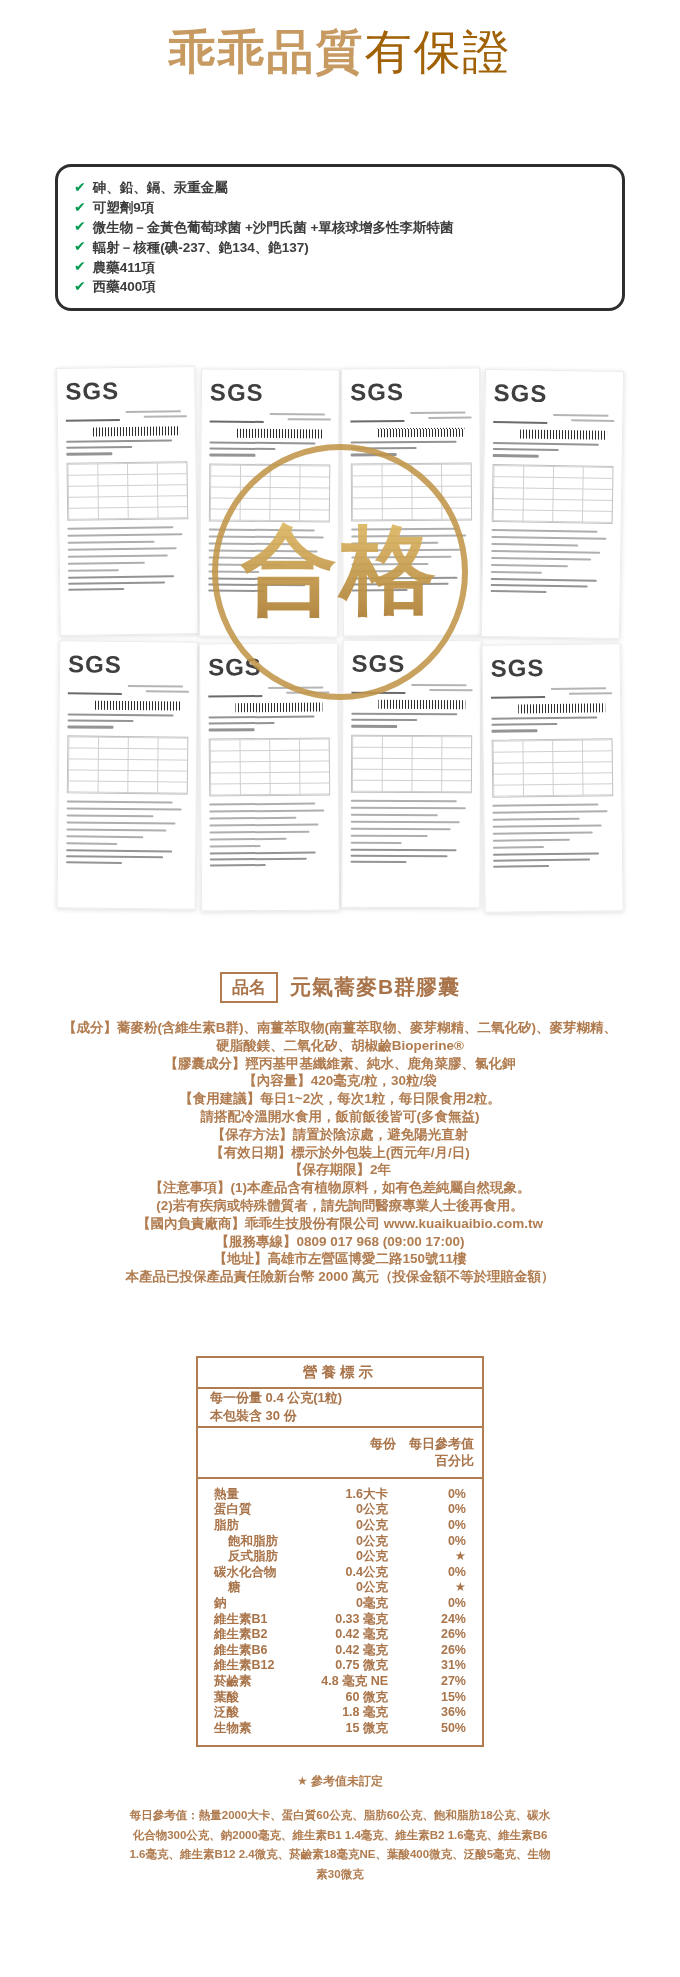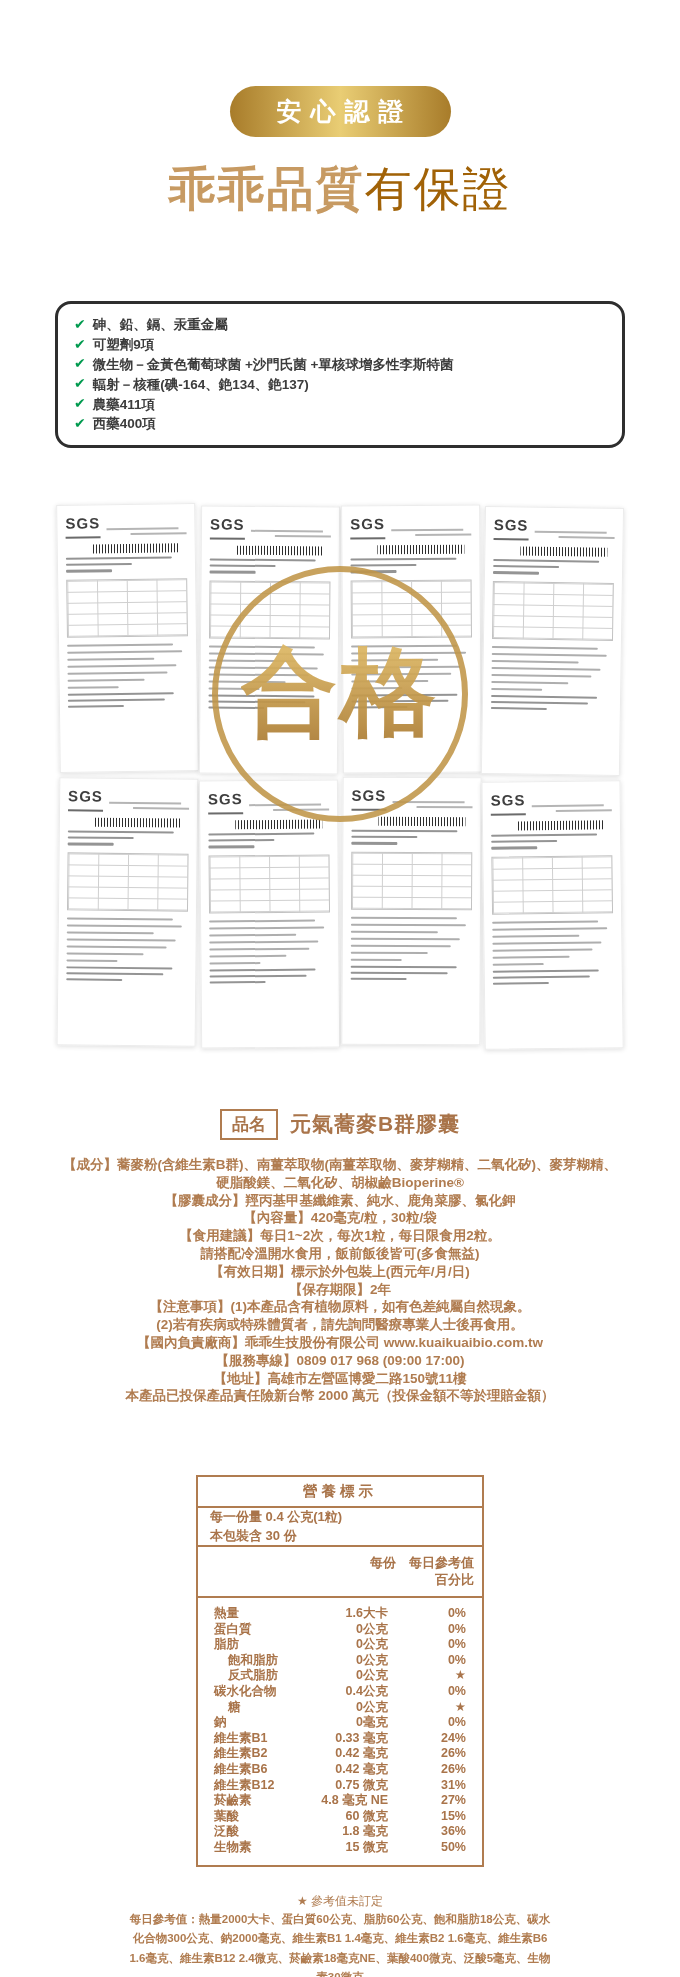--- a/index.html
+++ b/index.html
@@ -31,40 +31,40 @@
     height:268px;padding:9px 8px;box-sizing:border-box;overflow:hidden;}
   .cert:nth-child(1){transform:rotate(-.8deg);}
   .cert:nth-child(2){transform:rotate(.5deg) translateY(2px);}
   .cert:nth-child(3){transform:rotate(-.4deg) translateY(1px);}
   .cert:nth-child(4){transform:rotate(.9deg) translateY(3px);}
   .cert:nth-child(5){transform:rotate(.6deg) translateY(3px);}
   .cert:nth-child(6){transform:rotate(-.5deg) translateY(5px);}
   .cert:nth-child(7){transform:rotate(.3deg) translateY(2px);}
   .cert:nth-child(8){transform:rotate(-.7deg) translateY(6px);}
   .c-head{display:flex;align-items:flex-end;gap:6px;margin-bottom:6px;}
-  .sgs{font-size:15px;font-weight:800;color:#3f3f3f;letter-spacing:1px;border-bottom:2px solid #6b6b6b;padding-bottom:5px;}
+  .sgs{font-size:24px;font-weight:800;color:#3f3f3f;letter-spacing:1px;border-bottom:2px solid #6b6b6b;padding-bottom:14px;}
   .c-hl{flex:1;}
   .c-hl i{display:block;height:2.2px;background:#b5b5b5;margin:3px 0;}
   .c-hl i:nth-child(1){width:90%;}
   .c-hl i:nth-child(2){width:70%;margin-left:30%;}
   .c-bar{height:9px;width:72%;margin:5px 0 4px 22%;
     background:repeating-linear-gradient(90deg,#2d2d2d 0 1px,transparent 1px 3px);}
   .c-lines i{display:block;height:2.5px;background:#aeaeae;margin:4.5px 0;border-radius:1px;}
   .c-lines i:nth-child(1){width:88%;}
   .c-lines i:nth-child(2){width:95%;}
   .c-lines i:nth-child(3){width:72%;}
   .c-lines i:nth-child(4){width:90%;}
   .c-lines i:nth-child(5){width:83%;}
   .c-lines i:nth-child(6){width:64%;}
   .c-lines i:nth-child(7){width:42%;}
   .c-lines.dark i{background:#949494;height:2.2px;margin:4px 0;}
   .c-table{height:56px;border:1px solid #c2c2c2;margin:7px 0;
     background-image:linear-gradient(to right,#cfcfcf 1px,transparent 1px),linear-gradient(to bottom,#cfcfcf 1px,transparent 1px);
     background-size:25% 100%,100% 11px;}
-  .stamp{position:absolute;left:50%;top:190px;transform:translate(-50%,-50%);z-index:5;pointer-events:none;opacity:.93;}
+  .stamp{position:absolute;left:50%;top:205px;transform:translate(-50%,-50%);z-index:5;pointer-events:none;opacity:.93;}
   .stamp-ring{width:244px;height:244px;border:6px solid rgba(192,150,72,.95);border-radius:50%;
     display:flex;align-items:center;justify-content:center;}
   .stamp-text{font-size:96px;font-weight:800;letter-spacing:3px;
     background:linear-gradient(180deg,#dfba66 10%,#ab7c34 90%);
     -webkit-background-clip:text;background-clip:text;color:transparent;}
 
   
   .pname{margin-top:66px;display:flex;align-items:center;justify-content:center;gap:12px;}
   .pname-box{border:2px solid #b07c50;padding:2px 10px;font-size:17px;font-weight:700;color:#a9744a;}
   .pname-text{font-size:21px;font-weight:800;color:#a9744a;letter-spacing:1px;}
@@ -82,29 +82,28 @@
   .n-head .dv{width:78px;text-align:right;}
   .n-body{padding:8px 16px 9px;font-size:12.5px;font-weight:700;}
   .n-row{display:flex;line-height:15.6px;}
   .n-name{flex:1;text-align:left;}
   .n-name.indent{padding-left:14px;}
   .n-amt{width:100px;text-align:right;}
   .n-dv{width:78px;text-align:right;}
 
   
   .foot{margin:26px auto 40px;width:430px;text-align:center;color:#b07c50;}
-  .foot-star{font-size:12px;font-weight:400;margin-bottom:0;}
+  .foot-star{font-size:12px;font-weight:700;margin-bottom:16px;}
   .foot-text{font-size:11.5px;font-weight:600;line-height:19.5px;}
 </style>
 </head>
 <body>
 
 <div class="page">
 
-  <div class="badge">安心認證</div>
 
   <div class="title">
     <span class="t-reg">乖乖品質</span><span class="t-bold">有保證</span>
   </div>
 
   <div class="insp">
     <ul class="insp-list">
         <li>
           <span class="chk">✔</span>
           <span>砷、鉛、鎘、汞重金屬</span>
@@ -112,21 +111,21 @@
         <li>
           <span class="chk">✔</span>
           <span>可塑劑9項</span>
         </li>
         <li>
           <span class="chk">✔</span>
           <span>微生物－金黃色葡萄球菌 +沙門氏菌 +單核球增多性李斯特菌</span>
         </li>
         <li>
           <span class="chk">✔</span>
-          <span>輻射－核種(碘-164、銫134、銫137)</span>
+          <span>輻射－核種(碘-237、銫134、銫137)</span>
         </li>
         <li>
           <span class="chk">✔</span>
           <span>農藥411項</span>
         </li>
         <li>
           <span class="chk">✔</span>
           <span>西藥400項</span>
         </li>
       </ul>
@@ -387,20 +386,21 @@
     <span class="pname-text">元氣蕎麥B群膠囊</span>
   </div>
 
   <div class="details">
       <div>【成分】蕎麥粉(含維生素B群)、南薑萃取物(南薑萃取物、麥芽糊精、二氧化矽)、麥芽糊精、</div>
       <div>硬脂酸鎂、二氧化矽、胡椒鹼Bioperine®</div>
       <div>【膠囊成分】羥丙基甲基纖維素、純水、鹿角菜膠、氯化鉀</div>
       <div>【內容量】420毫克/粒，30粒/袋</div>
       <div>【食用建議】每日1~2次，每次1粒，每日限食用2粒。</div>
       <div>請搭配冷溫開水食用，飯前飯後皆可(多食無益)</div>
+      <div>【保存方法】請置於陰涼處，避免陽光直射</div>
       <div>【有效日期】標示於外包裝上(西元年/月/日)</div>
       <div>【保存期限】2年</div>
       <div>【注意事項】(1)本產品含有植物原料，如有色差純屬自然現象。</div>
       <div>(2)若有疾病或特殊體質者，請先詢問醫療專業人士後再食用。</div>
       <div>【國內負責廠商】乖乖生技股份有限公司 www.kuaikuaibio.com.tw</div>
       <div>【服務專線】0809 017 968 (09:00 17:00)</div>
       <div>【地址】高雄市左營區博愛二路150號11樓</div>
       <div>本產品已投保產品責任險新台幣 2000 萬元（投保金額不等於理賠金額）</div>
     </div>
 

